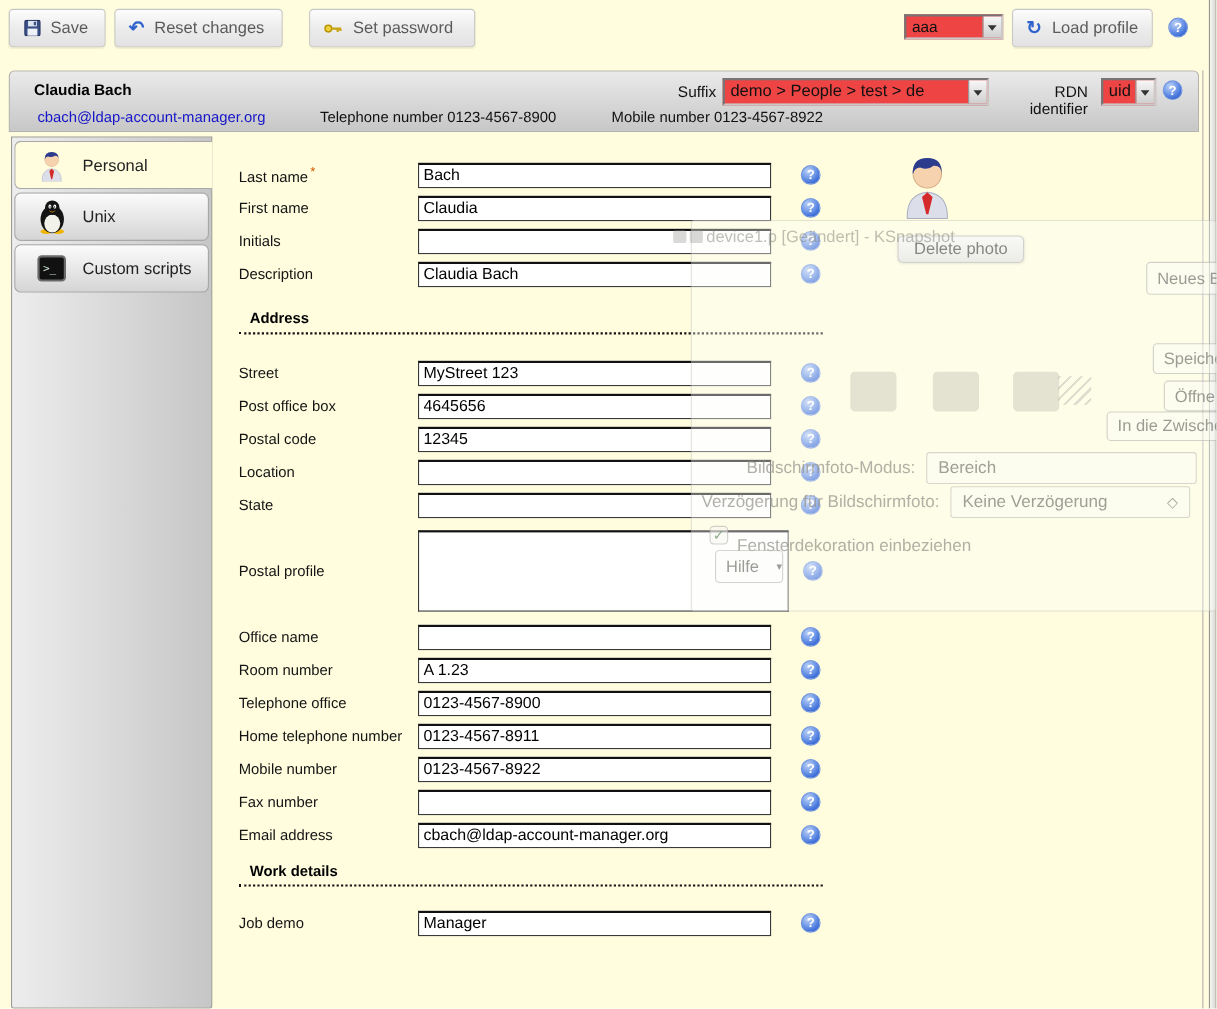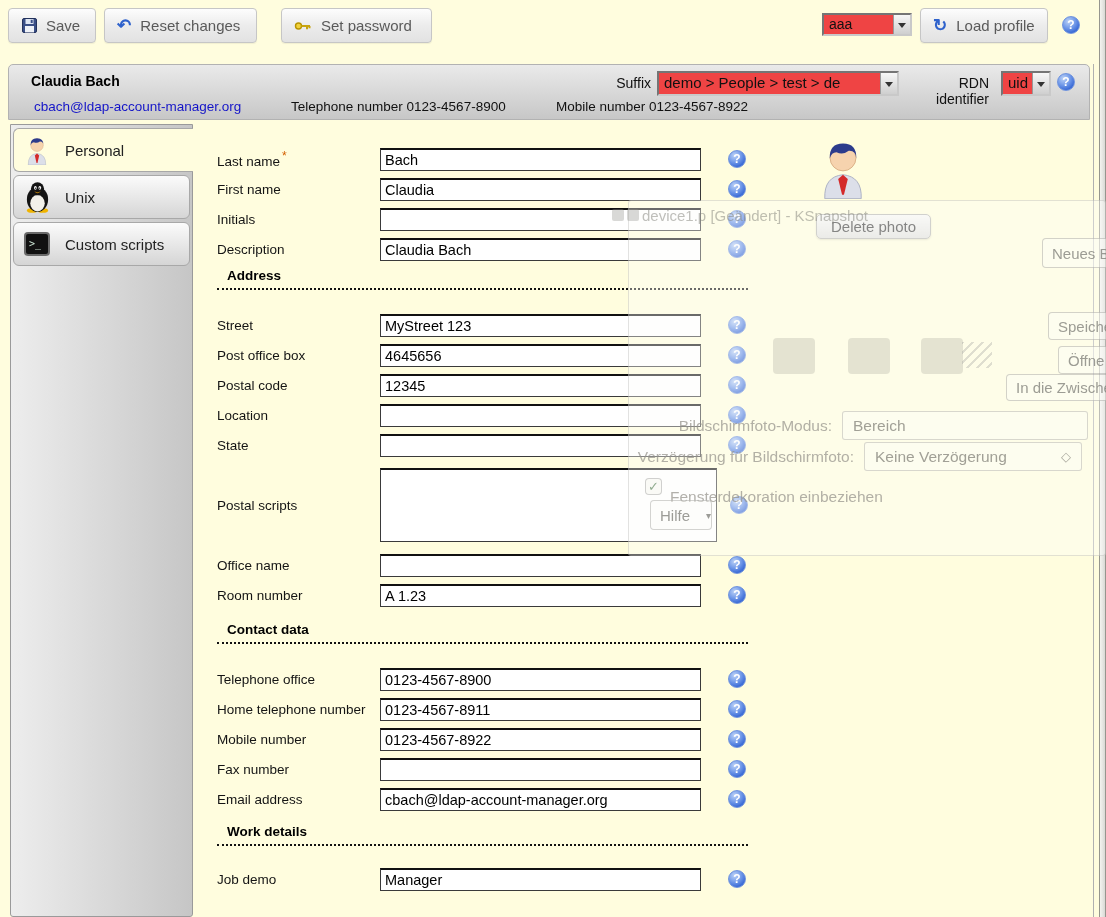--- a/index.html
+++ b/index.html
@@ -37,35 +37,35 @@
   #hdr-title { left: 22px; top: 8px; font-weight: bold; font-size: 14px; color: #000; }
   #suffix-label { left: 560px; width: 82px; top: 10px; text-align: right; font-size: 14px; color: #111; }
   #rdn-label { left: 894px; width: 86px; top: 10px; text-align: right; font-size: 14px; color: #111; }
   #hdr-email { left: 25px; top: 34px; font-size: 13.5px; color: #1515c8; cursor: pointer; }
   #hdr-tel { left: 282px; top: 34px; font-size: 13.5px; color: #111; }
   #hdr-mob { left: 547px; top: 34px; font-size: 13.5px; color: #111; }
 
   
   #sidebar { position: absolute; left: 10px; top: 124px; width: 183px; height: 793px;
     background: linear-gradient(90deg, #ededed, #c6c6c6); border: 1px solid #9a9a9a; border-radius: 0 0 3px 3px; }
-  .tab { display: flex; align-items: center; gap: 13px; padding-left: 8px; height: 44px;
+  .tab { display: flex; align-items: center; gap: 13px; padding-left: 18px; height: 44px;
     border: 1px solid #a8a8a8; border-radius: 6px; margin: 3px 2px 0 2px;
     background: linear-gradient(#fbfbfb, #d5d5d5); font-size: 15px; color: #222; cursor: pointer; }
   .tab.active { background: #FFFDDE; border-right: none; border-radius: 6px 0 0 6px; margin-right: -1px; }
   .tabicon { width: 30px; height: 32px; display: flex; align-items: center; justify-content: center; }
 
   
   #content { position: absolute; left: 217px; top: 144px; width: 540px; }
   .frow { display: flex; align-items: center; height: 30px; }
   .flabel { width: 163px; flex-shrink: 0; font-size: 13.5px; color: #141414; }
   .req { color: #d35f00; font-size: 12px; vertical-align: super; margin-left: 2px; }
   .finput { width: 321px; height: 23px; border: 1px solid #3a3a3a; border-top: 2px solid #111;
     background: #fff; font-family: inherit; font-size: 14.5px; padding: 1px 4px; color: #000; }
   .frow .help { margin-left: 27px; }
-  .sechead { margin: 4px 0 20px 0; width: 531px; font-weight: bold; font-size: 13.5px; color: #000;
+  .sechead { margin: 18px 0 20px 0; width: 531px; font-weight: bold; font-size: 13.5px; color: #000;
     padding: 0 0 5px 10px; border-bottom: 2px dotted #111; }
   .sechead.s2 { margin-top: 12px; }
   .sechead.s3 { margin: 10px 0 18px 0; }
   .parow { height: 90px; display: flex; align-items: center; }
   .ftextarea { width: 337px; height: 74px; border: 1px solid #3a3a3a; border-top: 2px solid #111;
     background: #fff; resize: none; font-family: inherit; font-size: 14.5px; padding: 2px 4px; }
   .parow .help { margin-left: 13px; }
 
   
   #photo { position: absolute; left: 820px; top: 137px; }
@@ -253,37 +253,36 @@
       <input class="finput" value="" style="">
       <span class="help"></span>
     </div>
     <div class="frow">
       <div class="flabel">State</div>
       <input class="finput" value="" style="">
       <span class="help"></span>
     </div>
 
     <div class="parow">
-      <div class="flabel">Postal scripts</div>
+      <div class="flabel">Postal profile</div>
       <textarea class="ftextarea" style=""></textarea>
       <span class="help"></span>
     </div>
 
     <div class="frow">
       <div class="flabel">Office name</div>
       <input class="finput" value="" style="">
       <span class="help"></span>
     </div>
     <div class="frow">
       <div class="flabel">Room number</div>
       <input class="finput" value="A 1.23" style="">
       <span class="help"></span>
     </div>
 
-    <div class="sechead s2">Contact data</div>
 
     <div class="frow">
       <div class="flabel">Telephone office</div>
       <input class="finput" value="0123-4567-8900" style="">
       <span class="help"></span>
     </div>
     <div class="frow">
       <div class="flabel">Home telephone number</div>
       <input class="finput" value="0123-4567-8911" style="">
       <span class="help"></span>

